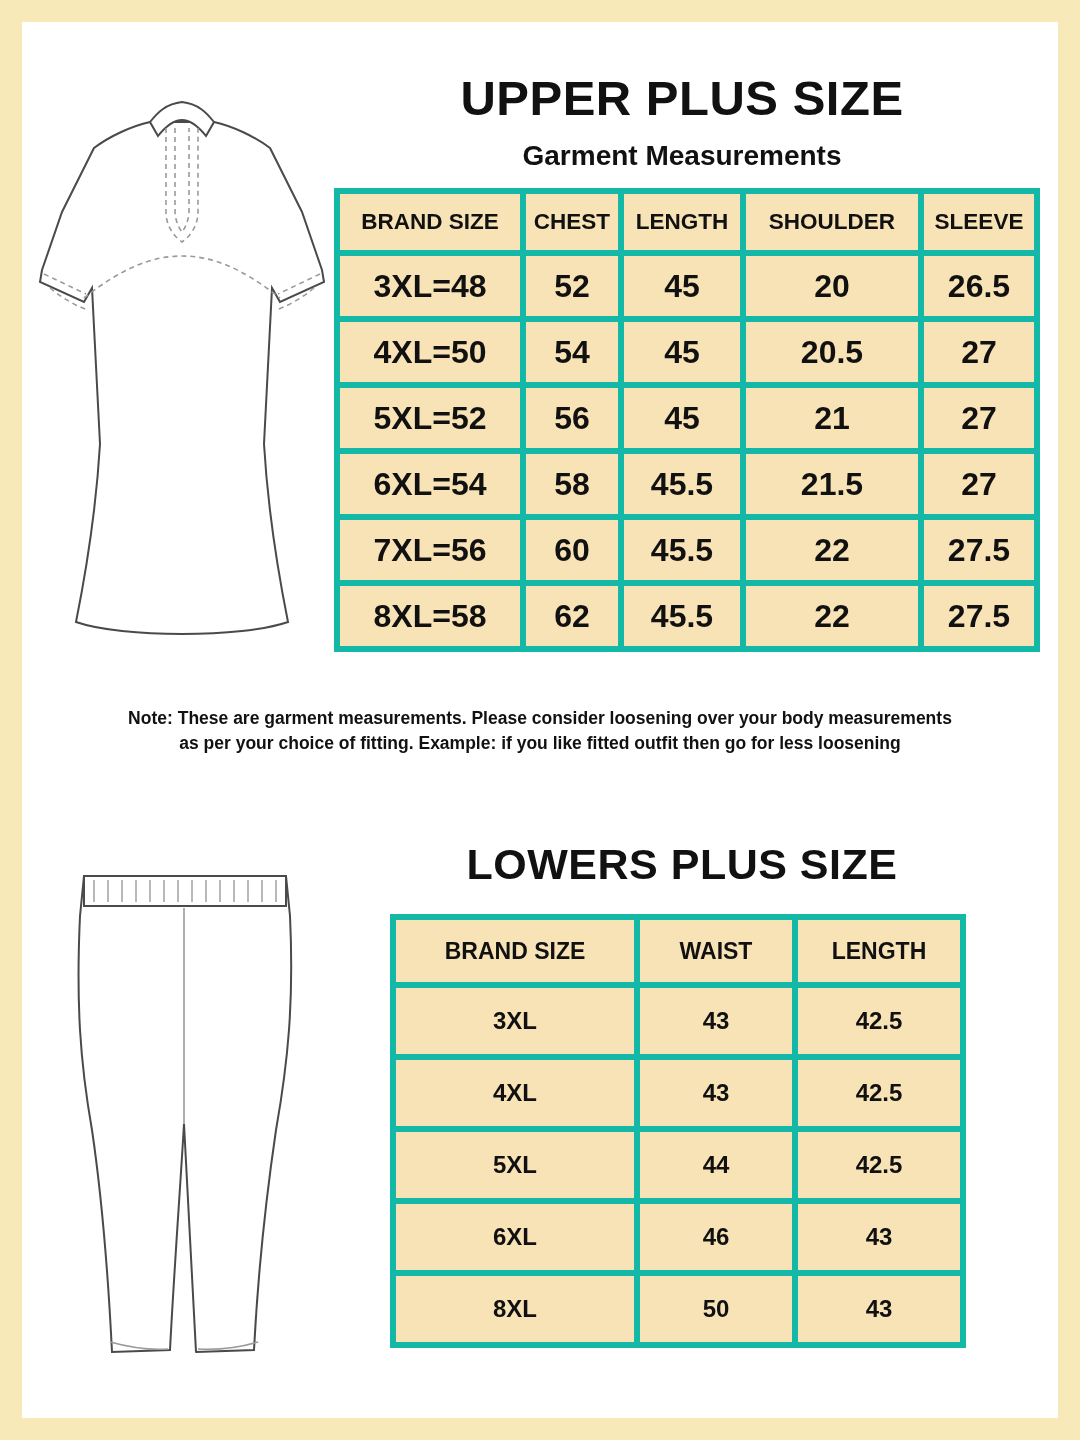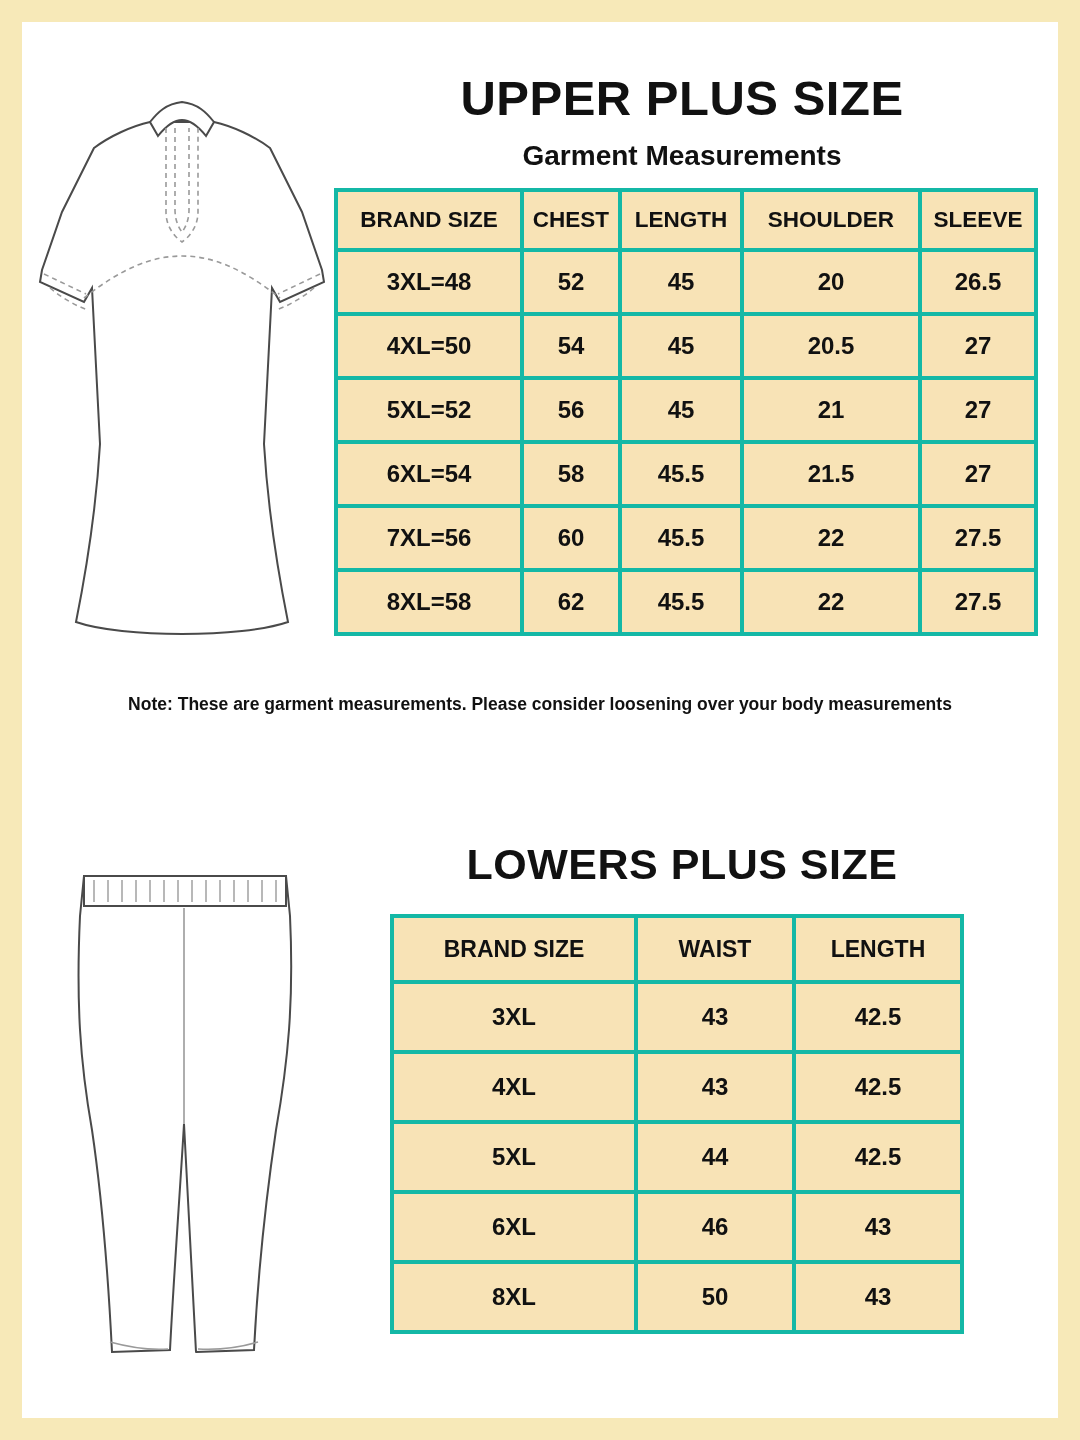--- a/index.html
+++ b/index.html
@@ -52,53 +52,53 @@
     font-size: 28px;
     font-weight: bold;
     color: #111111;
   }
 
   table {
     border-collapse: collapse;
     table-layout: fixed;
   }
   td, th {
-    border: 4px solid #14b8a6;
+    border: 6px solid #14b8a6;
     background: #f8e3b6;
     text-align: center;
     font-weight: bold;
     color: #111111;
     padding: 0;
   }
 
   
   .upper-table {
     position: absolute;
     left: 312px;
     top: 166px;
     width: 700px;
   }
   .upper-table th {
     height: 56px;
     font-size: 22.5px;
   }
   .upper-table td {
     height: 60px;
-    font-size: 24px;
+    font-size: 32px;
   }
   .col-brand { width: 186px; }
   .col-chest { width: 98px; }
   .col-length { width: 122px; }
   .col-shoulder { width: 178px; }
   .col-sleeve { width: 116px; }
 
   .note {
     position: absolute;
     left: 48px;
-    top: 670px;
+    top: 684px;
     width: 940px;
     text-align: center;
     font-size: 17.5px;
     font-weight: bold;
     line-height: 1.45;
     color: #111111;
   }
 
   
   .lower-section {
@@ -241,20 +241,21 @@
           <td>62</td>
           <td>45.5</td>
           <td>22</td>
           <td>27.5</td>
         </tr>
       </tbody>
     </table>
 
     <div class="note">
       <div>Note: These are garment measurements. Please consider loosening over your body measurements</div>
+      <div>as per your choice of fitting. Example: if you like fitted outfit then go for less loosening</div>
     </div>
   </div>
 
   <div class="lower-section">
 
     <svg class="pant-art" viewBox="0 0 270 520">
       <g fill="#ffffff" stroke="#4a4a4a" stroke-width="2">
         <path d="M34 14 L236 14 L240 54 C244 140 238 200 226 268 C216 336 208 410 204 488
                  L146 490 C142 410 138 330 134 262 C130 330 124 410 120 488 L62 490
                  C58 410 52 336 42 268 C30 200 26 140 30 54 Z"></path>

